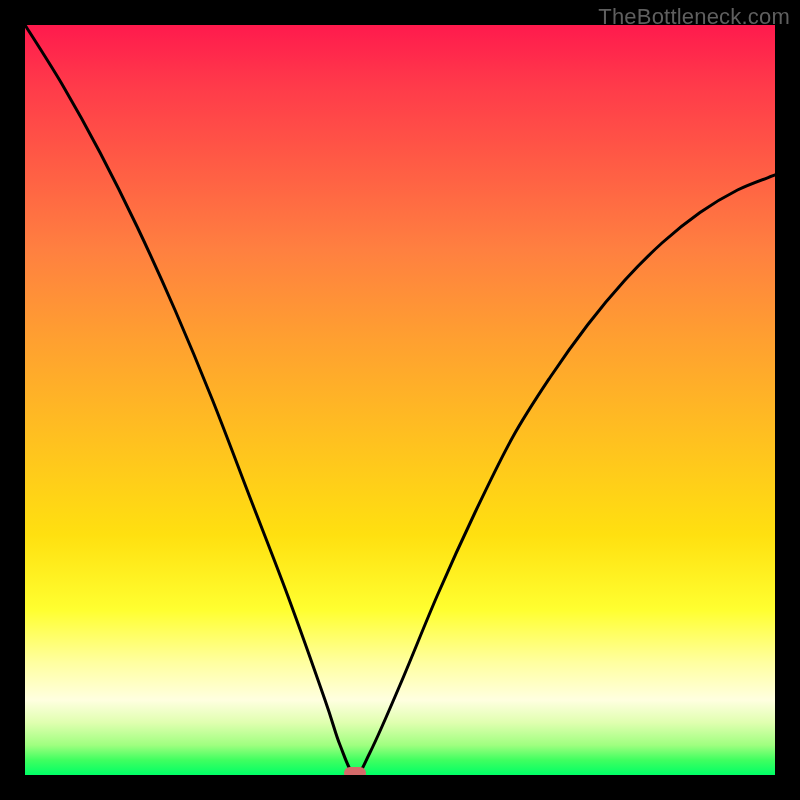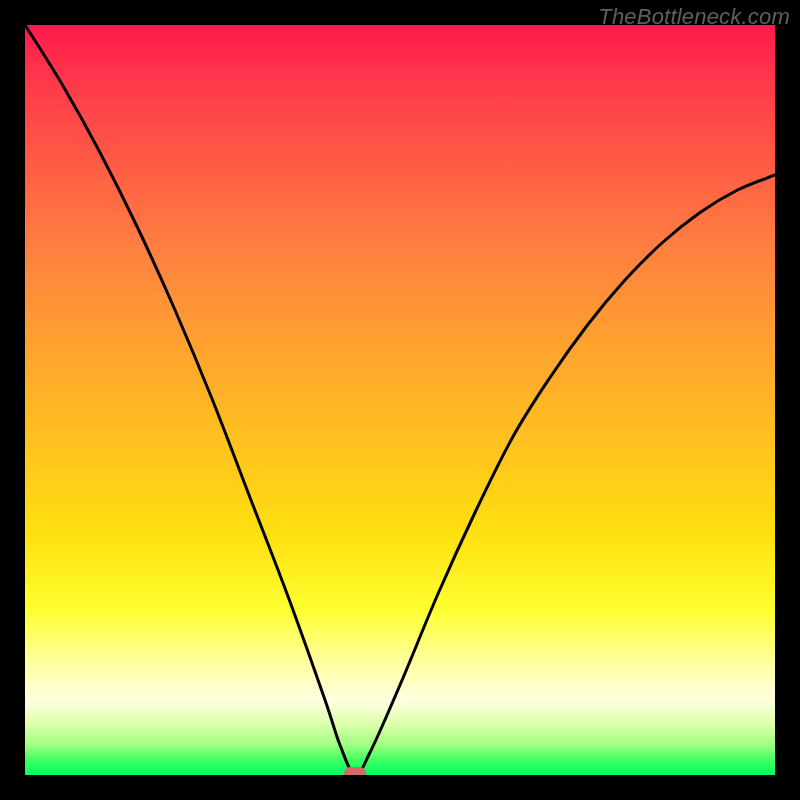--- a/index.html
+++ b/index.html
@@ -9,21 +9,20 @@
     height: 800px;
     background: #000;
     font-family: Arial, Helvetica, sans-serif;
     overflow: hidden;
   }
   .frame {
     position: relative;
     width: 800px;
     height: 668px;
     background: #000;
-    font-style: italic;
   }
   .watermark {
     position: absolute;
     top: 4px;
     right: 10px;
     color: #5f5f5f;
     font-size: 22px;
     font-weight: 500;
     letter-spacing: 0.2px;
     z-index: 5;

